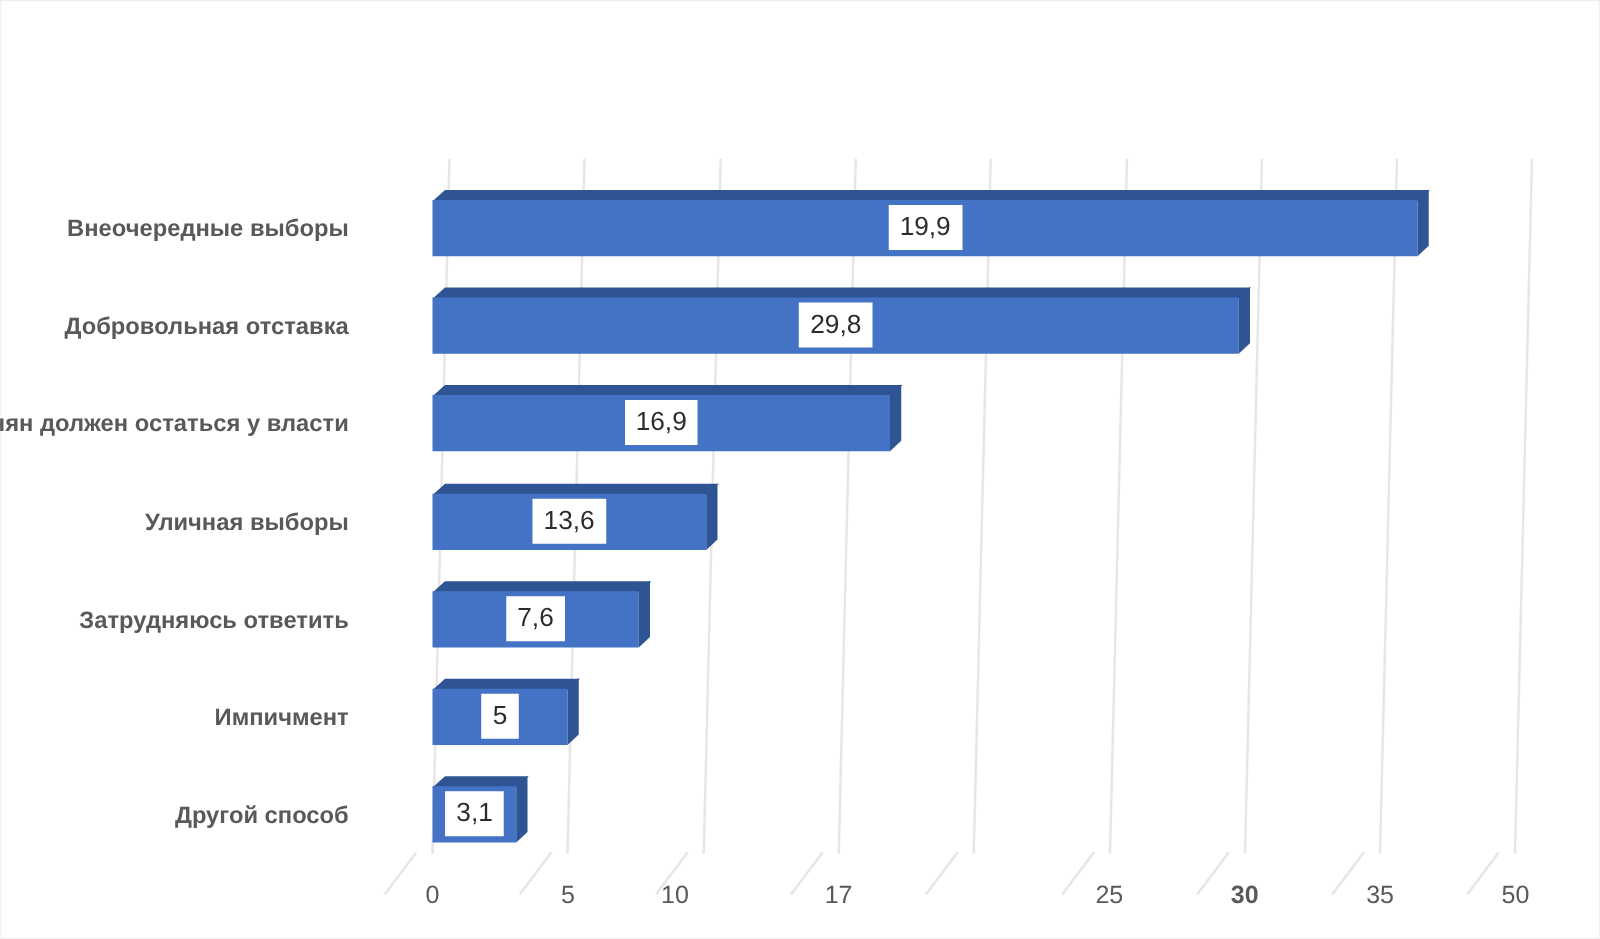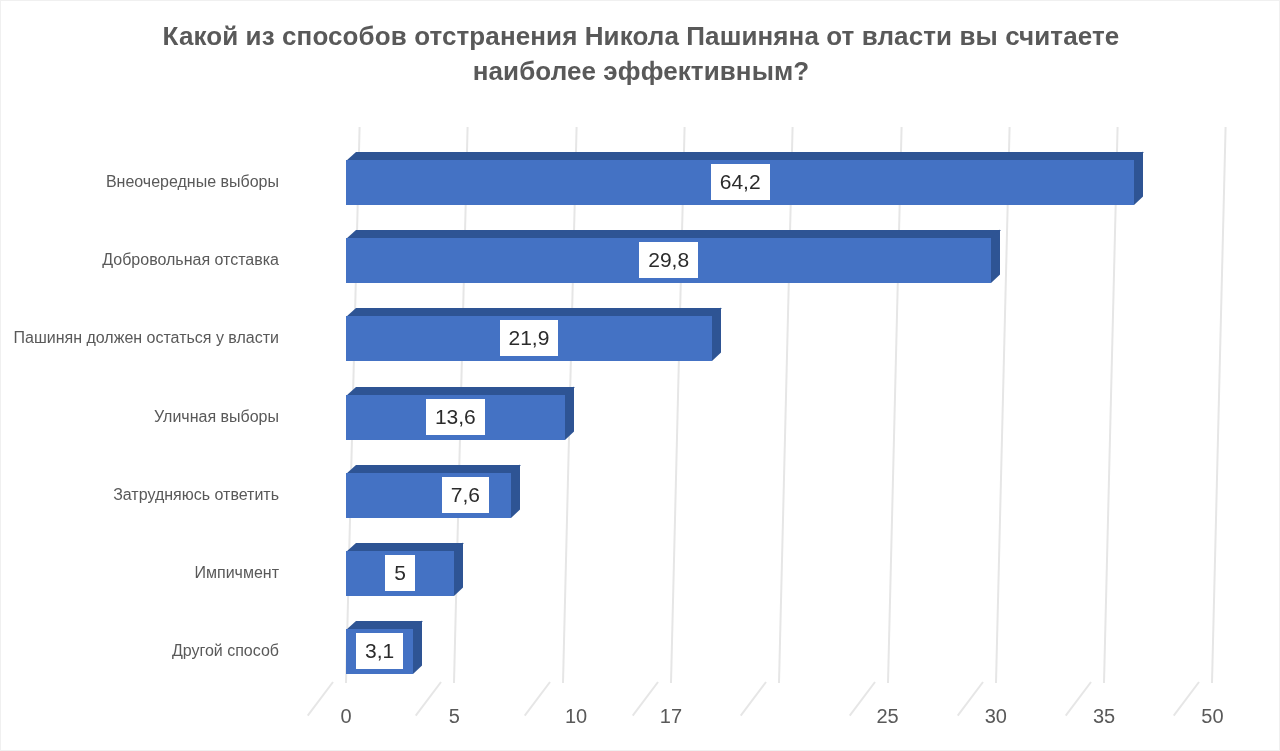--- a/index.html
+++ b/index.html
@@ -86,105 +86,105 @@
     line-height:1;
     padding:7px 9px 8px 9px;
     white-space:nowrap;
     z-index:6;
   }
   
   .cat-label{
     position:absolute;
     right:1002px;
     text-align:left;
-    font-size:16px;
+    font-size:19px;
     color:#595959;
     white-space:nowrap;
     line-height:1;
+    font-weight:bold;
   }
   
   .tick-label{
     position:absolute;
     top:705px;
     font-size:20px;
     color:#595959;
     transform:translateX(-50%);
     line-height:1;
   }
 </style>
 </head>
 <body>
 
 <div id="chart-root">
 
-  <div id="chart-title">Какой из способов отстранения Никола Пашиняна от власти вы считаете наиболее эффективным?</div>
 
   <div id="plot-area">
       <div class="gridline" style="left: 344px;"></div>
       <div class="gridfoot" style="left: 331px;"></div>
       <div class="tick-label" style="left: 345px;">0</div>
       <div class="gridline" style="left: 452.3px;"></div>
       <div class="gridfoot" style="left: 439.3px;"></div>
       <div class="tick-label" style="left: 453.3px;">5</div>
       <div class="gridline" style="left: 560.6px;"></div>
       <div class="gridfoot" style="left: 547.6px;"></div>
-      <div class="tick-label" style="left: 575px; text-align: right;">10</div>
+      <div class="tick-label" style="left: 539px; text-align: right;">10</div>
       <div class="gridline" style="left: 668.9px;"></div>
       <div class="gridfoot" style="left: 655.9px;"></div>
       <div class="tick-label" style="left: 669.9px;">17</div>
       <div class="gridline" style="left: 777.2px;"></div>
       <div class="gridfoot" style="left: 764.2px;"></div>
       <div class="tick-label" style="left: 778.2px; margin-top: 46px;">20</div>
       <div class="gridline" style="left: 885.5px;"></div>
       <div class="gridfoot" style="left: 872.5px;"></div>
       <div class="tick-label" style="left: 886.5px;">25</div>
       <div class="gridline" style="left: 993.8px;"></div>
       <div class="gridfoot" style="left: 980.8px;"></div>
-      <div class="tick-label" style="left: 994.8px;">30</div>
+      <div class="tick-label" style="left: 994.8px; font-weight: bold;">30</div>
       <div class="gridline" style="left: 1102.1px;"></div>
       <div class="gridfoot" style="left: 1089.1px;"></div>
       <div class="tick-label" style="left: 1103.1px;">35</div>
       <div class="gridline" style="left: 1210.4px;"></div>
       <div class="gridfoot" style="left: 1197.4px;"></div>
       <div class="tick-label" style="left: 1211.4px;">50</div>
       <div class="cat-label" style="top: 173px;">Внеочередные выборы</div>
       <div class="bar-group" style="left: 345px; top: 151px; width: 800.424px; height: 55px;">
         <div class="bar-top-skew" style="width: 788.424px;"></div>
         <div class="bar-face" style="width: 788.424px;"></div>
         <div class="bar-side" style="left: 788.424px; top: 8px;"></div>
       </div>
-      <div class="data-label" style="top: 163px; left: 709.712px;">64,2</div>
+      <div class="data-label" style="top: 163px; left: 709.712px;">19,9</div>
       <div class="cat-label" style="top: 251.2px; margin-left: 12px;">Добровольная отставка</div>
       <div class="bar-group" style="left: 345px; top: 229.2px; width: 657.468px; height: 55px;">
         <div class="bar-top-skew" style="width: 645.468px;"></div>
         <div class="bar-face" style="width: 645.468px;"></div>
         <div class="bar-side" style="left: 645.468px; top: 8px;"></div>
       </div>
       <div class="data-label" style="top: 241.2px; left: 638.234px;">29,8</div>
       <div class="cat-label" style="top: 329.4px;">Пашинян должен остаться у власти</div>
       <div class="bar-group" style="left: 345px; top: 307.4px; width: 378.054px; height: 55px;">
         <div class="bar-top-skew" style="width: 366.054px;"></div>
         <div class="bar-face" style="width: 366.054px;"></div>
         <div class="bar-side" style="left: 366.054px; top: 8px;"></div>
       </div>
-      <div class="data-label" style="top: 319.4px; left: 498.527px;">21,9</div>
+      <div class="data-label" style="top: 319.4px; left: 498.527px;">16,9</div>
       <div class="cat-label" style="top: 407.6px;">Уличная выборы</div>
       <div class="bar-group" style="left: 345px; top: 385.6px; width: 230.766px; height: 55px;">
         <div class="bar-top-skew" style="width: 218.766px;"></div>
         <div class="bar-face" style="width: 218.766px;"></div>
         <div class="bar-side" style="left: 218.766px; top: 8px;"></div>
       </div>
       <div class="data-label" style="top: 397.6px; left: 424.883px;">13,6</div>
       <div class="cat-label" style="top: 485.8px;">Затрудняюсь ответить</div>
       <div class="bar-group" style="left: 345px; top: 463.8px; width: 176.616px; height: 55px;">
         <div class="bar-top-skew" style="width: 164.616px;"></div>
         <div class="bar-face" style="width: 164.616px;"></div>
         <div class="bar-side" style="left: 164.616px; top: 8px;"></div>
       </div>
-      <div class="data-label" style="top: 475.8px; left: 403.808px; margin-left: 37px;">7,6</div>
+      <div class="data-label" style="top: 475.8px; left: 403.808px;">7,6</div>
       <div class="cat-label" style="top: 564px; margin-left: 36px;">Импичмент</div>
       <div class="bar-group" style="left: 345px; top: 542px; width: 120.3px; height: 55px;">
         <div class="bar-top-skew" style="width: 108.3px;"></div>
         <div class="bar-face" style="width: 108.3px;"></div>
         <div class="bar-side" style="left: 108.3px; top: 8px;"></div>
       </div>
       <div class="data-label" style="top: 554px; left: 384.15px;">5</div>
       <div class="cat-label" style="top: 642.2px;">Другой способ</div>
       <div class="bar-group" style="left: 345px; top: 620.2px; width: 79.146px; height: 55px;">
         <div class="bar-top-skew" style="width: 67.146px;"></div>

